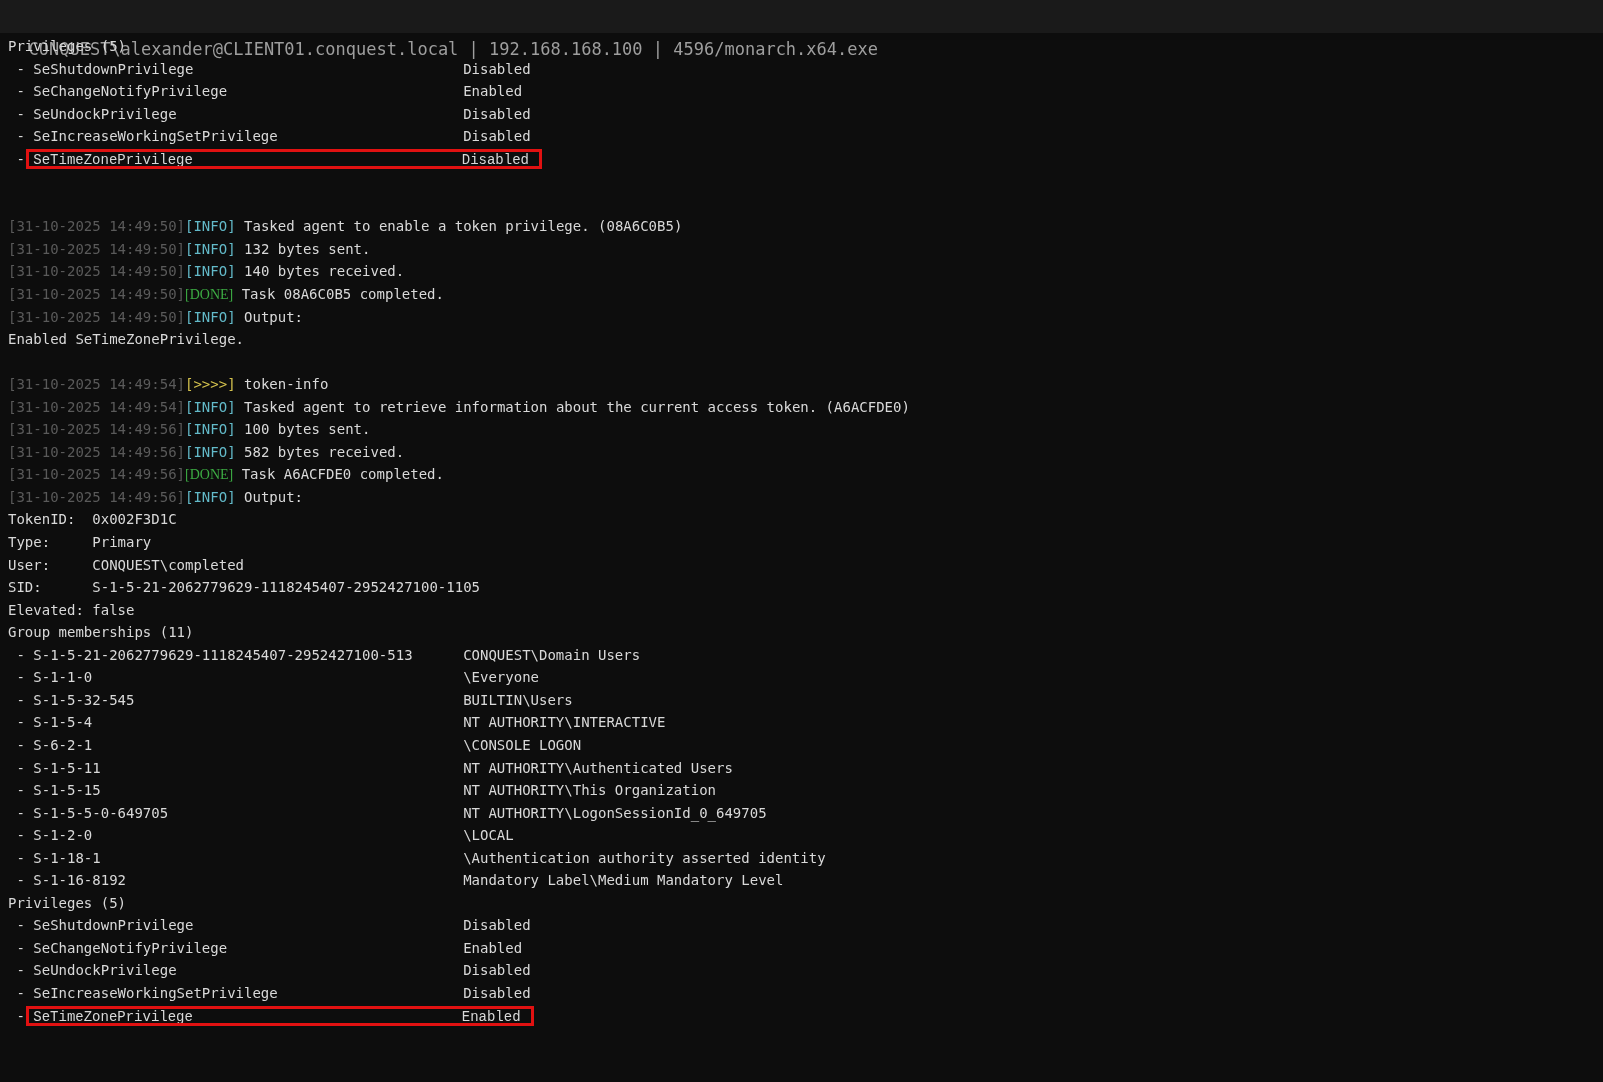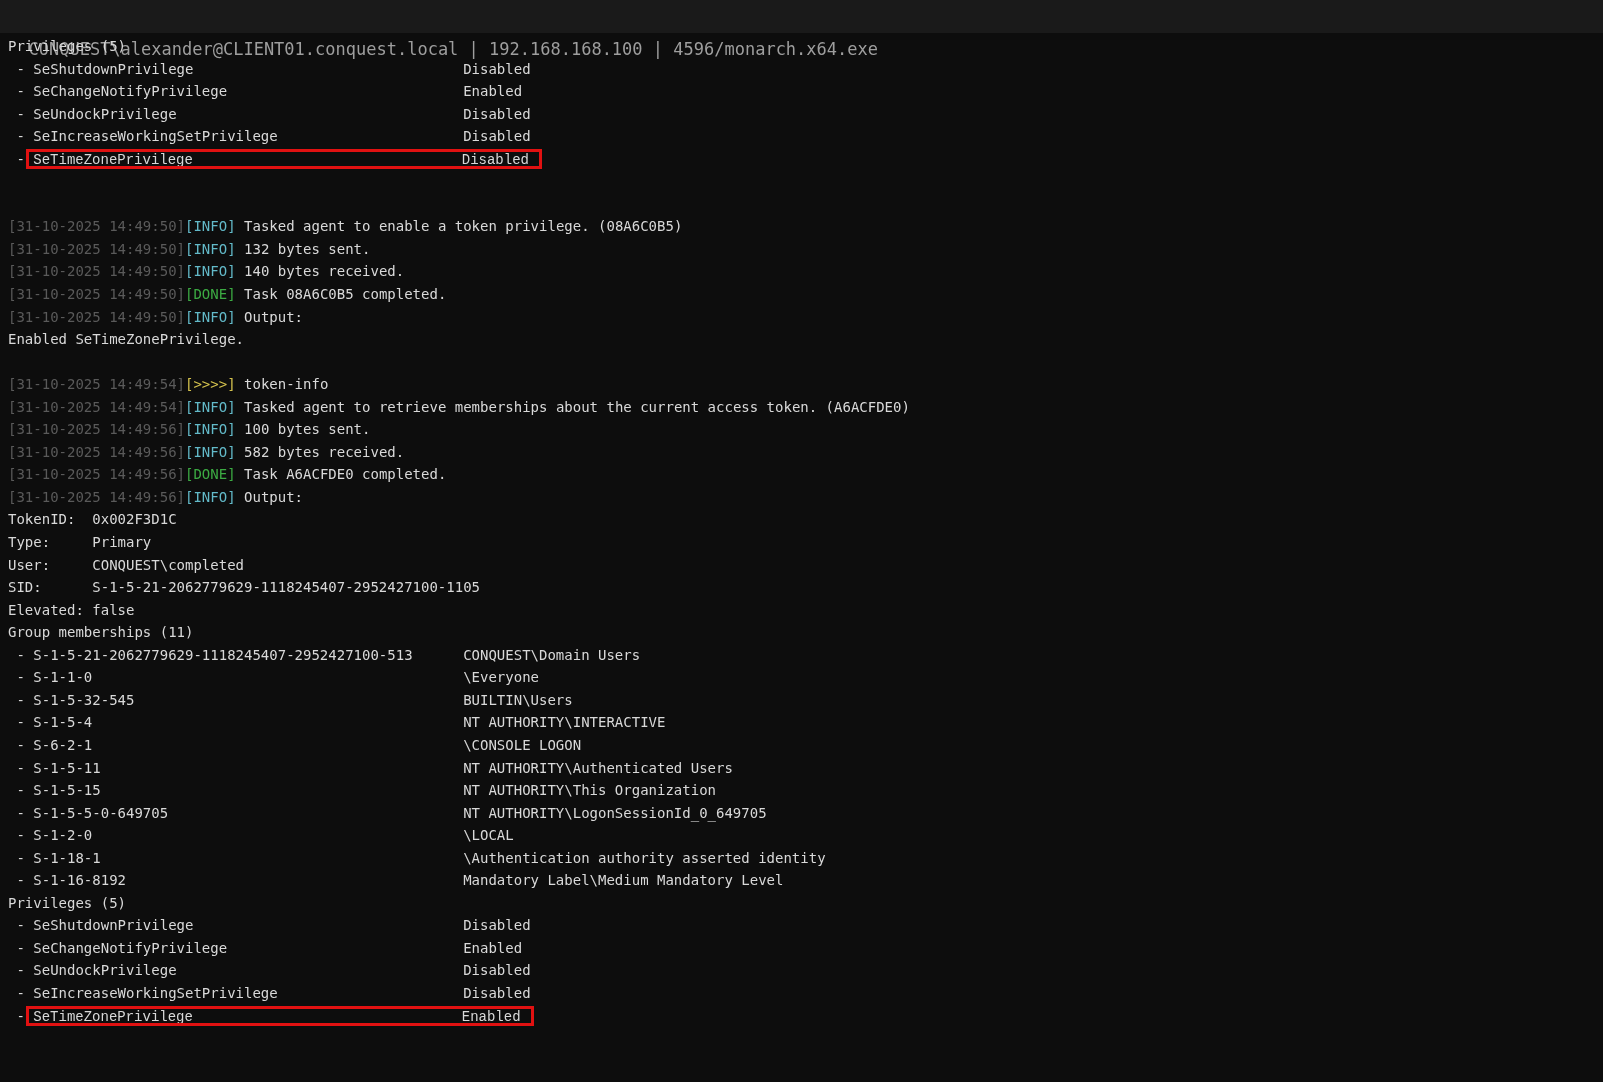--- a/index.html
+++ b/index.html
@@ -28,21 +28,21 @@
   .line{
     height:22.55px;line-height:22.55px;
     white-space:pre;
     color:var(--text);
   }
   .line span{display:inline;}
   .txt{color:var(--text);}
   .ts{color:var(--timestamp);}
   .cmd{color:var(--command);}
   .info{color:var(--info);}
-  .done{color:var(--done);}
+  .done{color:var(--done);font-family:Liberation Serif, serif;}
   .hl{position:relative;font-family:Liberation Mono, monospace;}
   .hl::after{
     content:"";position:absolute;
     left:-7px;right:-13px;top:-3px;bottom:-1px;
     border:3px solid var(--highlight);
     pointer-events:none;
   }
 </style>
 </head>
 <body>
@@ -61,21 +61,21 @@
     <div class="line"></div>
     <div class="line"></div>
     <div class="line"><span class="ts">[31-10-2025 14:49:50]</span><span class="info">[INFO]</span><span class="txt"> Tasked agent to enable a token privilege. (08A6C0B5)</span></div>
     <div class="line"><span class="ts">[31-10-2025 14:49:50]</span><span class="info">[INFO]</span><span class="txt"> 132 bytes sent.</span></div>
     <div class="line"><span class="ts">[31-10-2025 14:49:50]</span><span class="info">[INFO]</span><span class="txt"> 140 bytes received.</span></div>
     <div class="line"><span class="ts">[31-10-2025 14:49:50]</span><span class="done">[DONE]</span><span class="txt"> Task 08A6C0B5 completed.</span></div>
     <div class="line"><span class="ts">[31-10-2025 14:49:50]</span><span class="info">[INFO]</span><span class="txt"> Output:</span></div>
     <div class="line"><span class="txt">Enabled SeTimeZonePrivilege.</span></div>
     <div class="line"></div>
     <div class="line"><span class="ts">[31-10-2025 14:49:54]</span><span class="cmd">[&gt;&gt;&gt;&gt;]</span><span class="txt"> token-info</span></div>
-    <div class="line"><span class="ts">[31-10-2025 14:49:54]</span><span class="info">[INFO]</span><span class="txt"> Tasked agent to retrieve memberships about the current access token. (A6ACFDE0)</span></div>
+    <div class="line"><span class="ts">[31-10-2025 14:49:54]</span><span class="info">[INFO]</span><span class="txt"> Tasked agent to retrieve information about the current access token. (A6ACFDE0)</span></div>
     <div class="line"><span class="ts">[31-10-2025 14:49:56]</span><span class="info">[INFO]</span><span class="txt"> 100 bytes sent.</span></div>
     <div class="line"><span class="ts">[31-10-2025 14:49:56]</span><span class="info">[INFO]</span><span class="txt"> 582 bytes received.</span></div>
     <div class="line"><span class="ts">[31-10-2025 14:49:56]</span><span class="done">[DONE]</span><span class="txt"> Task A6ACFDE0 completed.</span></div>
     <div class="line"><span class="ts">[31-10-2025 14:49:56]</span><span class="info">[INFO]</span><span class="txt"> Output:</span></div>
     <div class="line"><span class="txt">TokenID:  0x002F3D1C</span></div>
     <div class="line"><span class="txt">Type:     Primary</span></div>
     <div class="line"><span class="txt">User:     CONQUEST\completed</span></div>
     <div class="line"><span class="txt">SID:      S-1-5-21-2062779629-1118245407-2952427100-1105</span></div>
     <div class="line"><span class="txt">Elevated: false</span></div>
     <div class="line"><span class="txt">Group memberships (11)</span></div>

